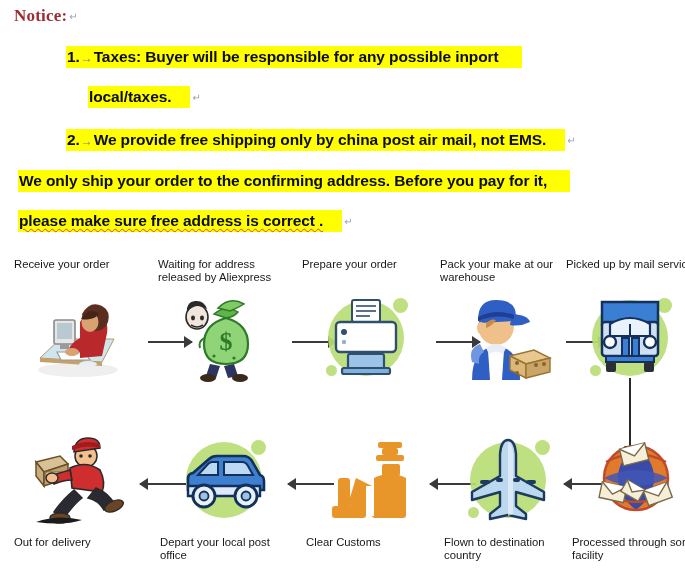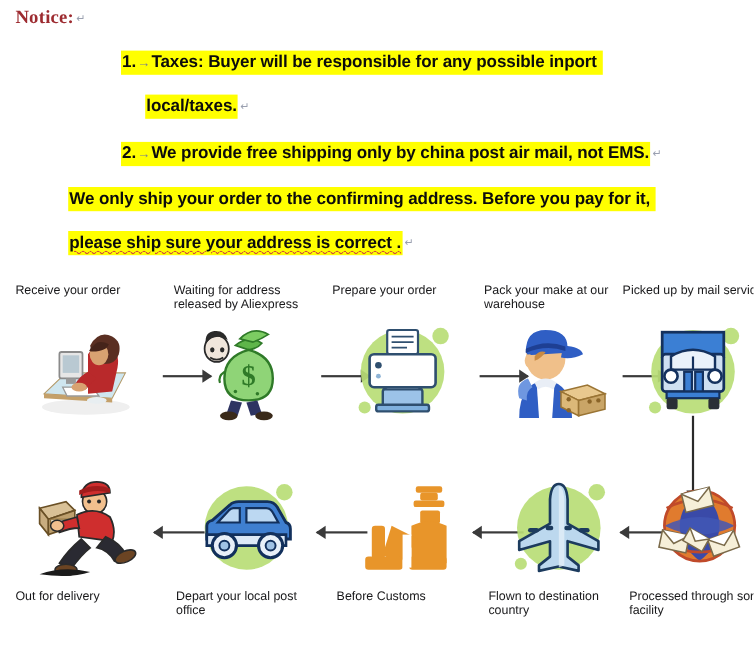--- a/index.html
+++ b/index.html
@@ -55,23 +55,22 @@
     position: absolute;
     white-space: nowrap;
     font-family: "Liberation Sans", sans-serif;
     font-weight: bold;
     font-size: 15.5px;
     color: #0c0c0c;
     letter-spacing: -0.1px;
   }
   .hl {
     background: #ffff00;
-    padding: 2px 1px 3px 1px;
+    padding: 2px 19px 3px 1px;
     box-decoration-break: clone;
-    margin-left: 44px;
   }
   .squiggle {
     text-decoration: underline;
     text-decoration-style: wavy;
     text-decoration-color: #d24a3a;
     text-decoration-thickness: 1px;
     text-underline-offset: 2px;
   }
 
   #notice-line-1 { left: 66px;  top: 48px; }
@@ -212,21 +211,21 @@
   <div id="notice-heading"><span>Notice:</span><span class="pilcrow">↵</span></div>
 
   <div class="notice-line" id="notice-line-1"><span class="hl"><span>1.</span><span class="tabmark">→</span><span>Taxes: Buyer will be responsible for any possible inport</span>&nbsp;</span></div>
 
   <div class="notice-line" id="notice-line-2"><span class="hl"><span>local/taxes.</span></span><span class="pilcrow">↵</span></div>
 
   <div class="notice-line" id="notice-line-3"><span class="hl"><span>2.</span><span class="tabmark">→</span><span>We provide free shipping only by china post air mail, not EMS.</span></span><span class="pilcrow">↵</span></div>
 
   <div class="notice-line" id="notice-line-4"><span class="hl"><span>We only ship your order to the confirming address. Before you pay for it,</span>&nbsp;</span></div>
 
-  <div class="notice-line" id="notice-line-5"><span class="hl"><span class="squiggle">please ship sure your address is correct .</span></span><span class="pilcrow">↵</span></div>
+  <div class="notice-line" id="notice-line-5"><span class="hl"><span class="squiggle">please make sure free address is correct .</span></span><span class="pilcrow">↵</span></div>
 </div>
 
 <div id="flowchart">
 
   <div class="flow-row labels-top" id="flow-row-top">
 
     <div class="flow-step" style="left:14px">
       <div class="step-label">Receive your order</div>
       <div class="step-art">
         <div class="art-inner">
@@ -425,21 +424,21 @@
           </svg>
         </div>
       </div>
     </div>
     <div class="arrow-h left" style="left:288px;width:46px">
       <div class="shaft"></div>
         <div class="head"></div>
     </div>
 
     <div class="flow-step" style="left:306px">
-      <div class="step-label">Before Customs</div>
+      <div class="step-label">Clear Customs</div>
       <div class="step-art">
         <div class="art-inner">
           <svg class="icon-svg" viewBox="0 0 96 92">
             <rect x="56" y="8" width="24" height="6" rx="2" fill="#e8952a"></rect>
             <rect x="60" y="14" width="16" height="7" rx="2" fill="#e8952a"></rect>
             <rect x="54" y="21" width="28" height="6" rx="2" fill="#e8952a"></rect>
             <rect x="60" y="30" width="18" height="12" rx="2" fill="#e8952a"></rect>
             <path d="M52 44 q16 -8 32 0 l0 34 l-32 0 z" fill="#e8952a"></path>
             <path d="M34 44 L58 56 L40 80 L26 70 Z" fill="#e8952a"></path>
             <rect x="16" y="44" width="12" height="30" rx="3" fill="#e8952a"></rect>

